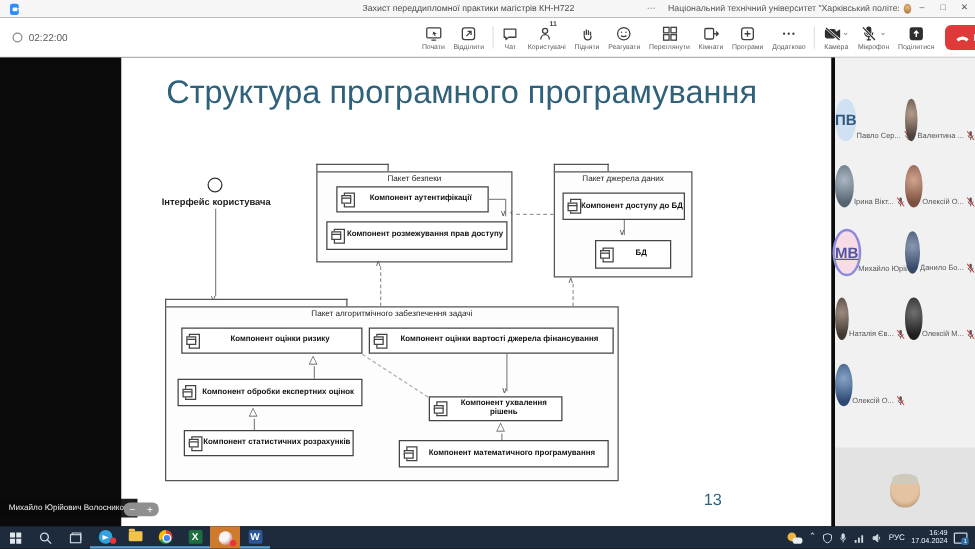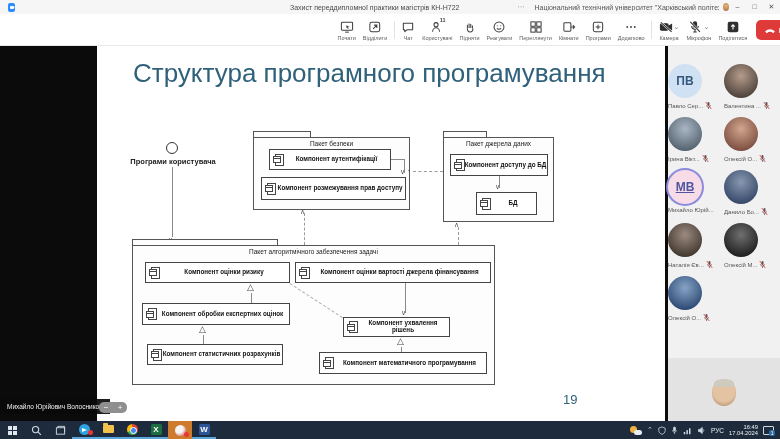--- a/index.html
+++ b/index.html
@@ -53,21 +53,21 @@
   .iface-label { position:absolute; font-size:7.5px; font-weight:bold; color:#222; text-align:center; white-space:nowrap; }
   .pagenum { position:absolute; left:466px; top:346px; font-size:13px; color:#2f617a; }
 
   
   .speaker-pill { position:absolute; left:0; top:353px; height:15px; background:rgba(10,10,10,.92); color:#f0f0f0; font-size:6.5px; line-height:15px; padding:0 7px; white-space:nowrap; }
   .zoom-pill { position:absolute; left:99px; top:356px; width:28px; height:11px; background:#8f8f8f; border-radius:5px; color:#fff; font-size:8px; display:flex; align-items:center; justify-content:space-around; line-height:10px; }
 
   
   .sidebar { position:absolute; left:668px; top:46px; width:112px; height:375px; background:#f1f1f2; }
   .pgrid { position:absolute; left:0; top:14px; width:112px; display:grid; grid-template-columns:56px 56px; grid-auto-rows:53px; }
-  .ptile { position:relative; display:flex; flex-direction:column; align-items:flex-start; padding-top:4px; }
+  .ptile { position:relative; display:flex; flex-direction:row; align-items:flex-end; padding-top:4px; }
   .pavatar { width:34px; height:34px; border-radius:50%; display:flex; align-items:center; justify-content:center; font-size:12px; font-weight:bold; }
   .pavatar.ring { box-shadow:0 0 0 2px #8b8bdd; }
   .pname { display:flex; align-items:center; gap:2px; margin-top:3px; font-size:6px; color:#555; white-space:nowrap; }
   .vid-tile { position:absolute; left:0; top:312px; width:112px; height:63px; background:#e3e3e3; }
   .vface { position:absolute; left:44px; top:22px; width:24px; height:26px; border-radius:45% 45% 48% 48%; background:radial-gradient(circle at 50% 42%, #e3c3a2 55%, #a37a55); }
   .vface::before { content:""; position:absolute; left:2px; top:-1px; width:20px; height:8px; border-radius:50% 50% 0 0; background:#cfcabe; }
 
   
   .taskbar { position:absolute; left:0; top:421px; width:780px; height:18px; background:#1d2b3c; display:flex; align-items:center; }
   .tk { width:24px; height:18px; display:flex; align-items:center; justify-content:center; position:relative; }
@@ -107,20 +107,24 @@
     <div class="tb-account">Національний технічний університет "Харківський політехнічний інститут"</div>
     <div class="tb-avatar"></div>
     <div class="winbtns">
       <div class="winbtn">–</div>
       <div class="winbtn">□</div>
       <div class="winbtn">✕</div>
     </div>
   </div>
 
   <div class="toolbar">
+    <div class="timer">
+      <div class="timer-ring"></div>
+      <span>02:22:00</span>
+    </div>
     <div class="tb-buttons">
       <div class="tbtn">
         <svg class="tbi" width="14" height="14" viewBox="0 0 15 15" fill="none" stroke="#3f3f3f" stroke-width="1.1">
             <rect x="1.5" y="2.5" width="12" height="8.5" rx="1"></rect>
             <path d="M5.5 13h4"></path>
             <path d="M7 5.5l3.2 2-1.7.4.8 1.8-1-.3-.8-1.7-1 1z" fill="#3f3f3f" stroke="none"></path>
           </svg>
         <span class="lab">Почати</span>
       </div>
       <div class="tbtn">
@@ -232,21 +236,21 @@
 
       </div>
     </div>
   </div>
 
   <div class="stage">
     <div class="slide">
       <div class="slide-title">Структура програмного програмування</div>
 
       <div class="iface-circle" style="left:69px; top:96px;"></div>
-      <div class="iface-label" style="left:8px; top:111px; width:136px;">Програми користувача</div>
+      <div class="iface-label" style="left:8px; top:111px; width:136px;">Інтерфейс користувача</div>
       <div class="ln" style="left:75px; top:121px; width:1px; height:70px;"></div>
       <div class="ah" style="left:71px; top:190px;">∨</div>
 
       <div class="pkg-tab" style="left:156px; top:85px; width:58px; height:7px;"></div>
       <div class="pkg" style="left:156px; top:91px; width:157px; height:73px;">
         <span class="pkg-label">Пакет безпеки</span>
       </div>
       <div class="cbox" style="left:172px; top:103px; width:122px; height:21px;">
         <i class="cicon"></i>
         <span>Компонент аутентифікації</span>
@@ -314,21 +318,21 @@
       <div class="ln" style="left:304px; top:301px; width:1px; height:5px;"></div>
       <div class="ln" style="left:308px; top:237px; width:1px; height:30px;"></div>
       <div class="ah" style="left:304px; top:263px;">∨</div>
       <div class="dash-diag" style="left:193px; top:237px; width:63px; transform:rotate(33deg);"></div>
 
       <div class="dash-v" style="left:361px; top:181px; height:18px;"></div>
       <div class="ah" style="left:357px; top:175px;">∧</div>
       <div class="dash-v" style="left:207px; top:167px; height:32px;"></div>
       <div class="ah" style="left:203px; top:162px;">∧</div>
 
-      <div class="pagenum">19</div>
+      <div class="pagenum">13</div>
     </div>
 
     <div class="speaker-pill">Михайло Юрійович Волосников</div>
     <div class="zoom-pill">
       <span>−</span>
       <span>+</span>
     </div>
   </div>
 
   <div class="sidebar">

